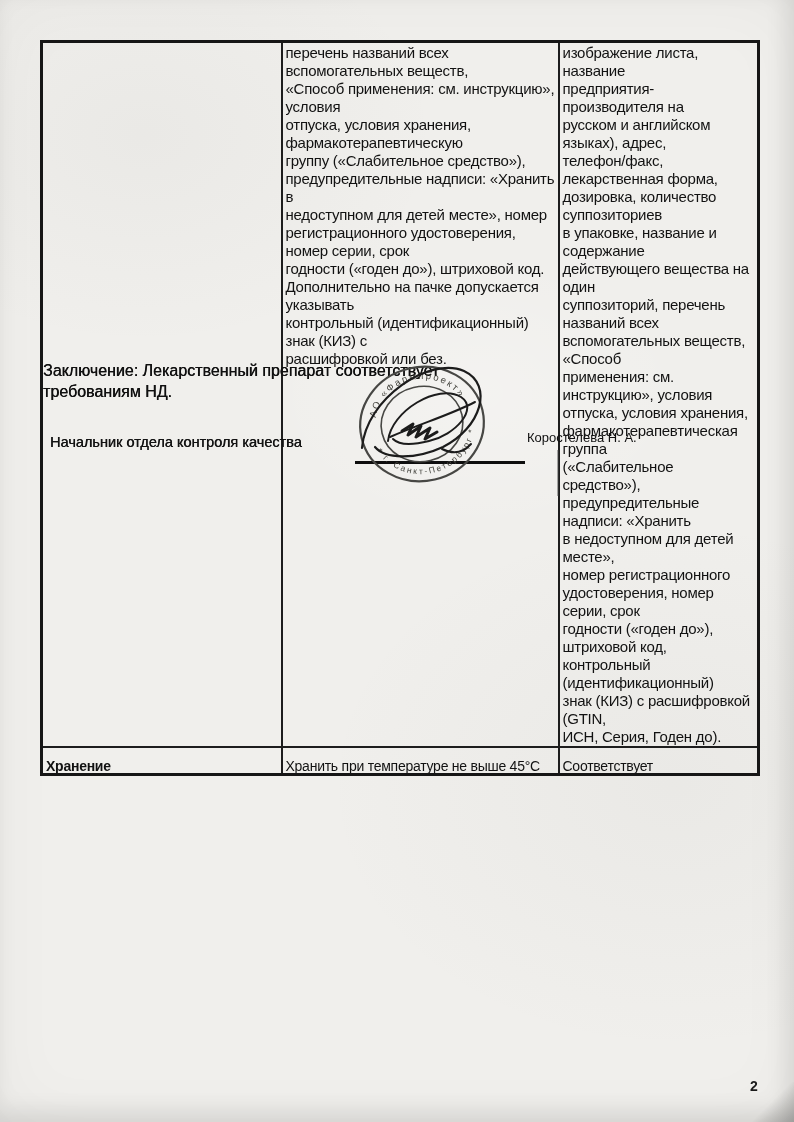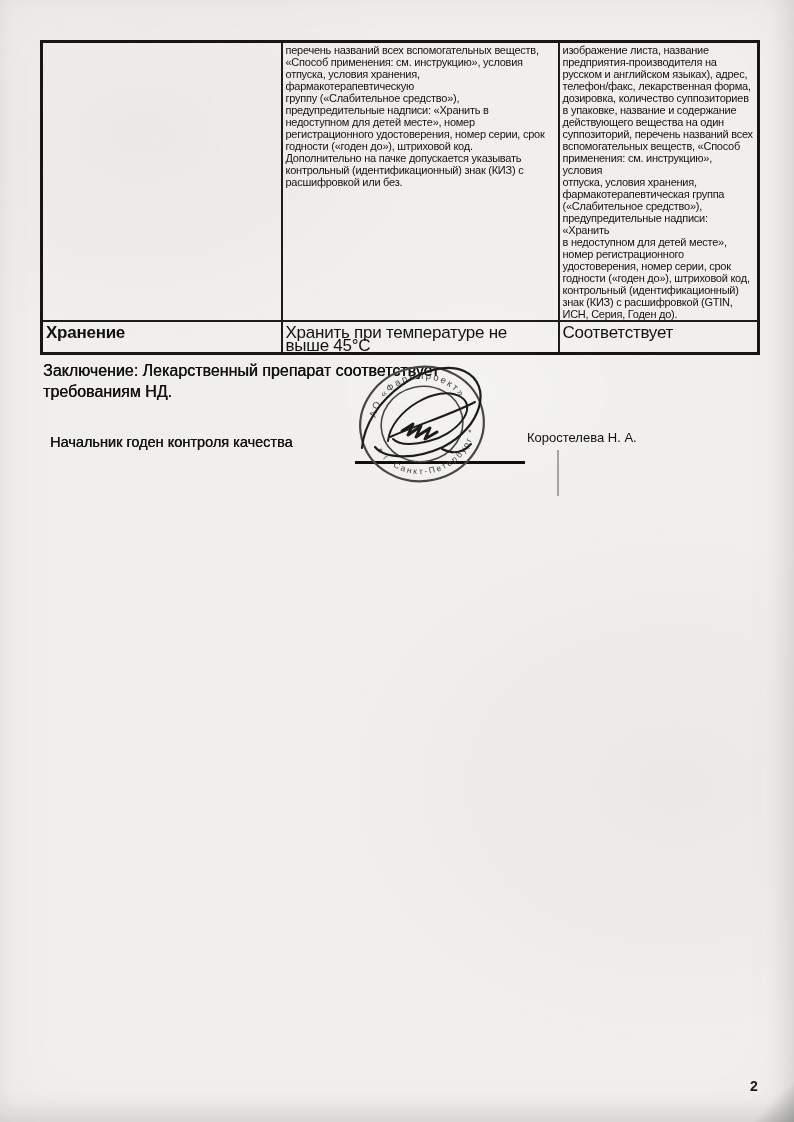--- a/index.html
+++ b/index.html
@@ -18,27 +18,27 @@
       radial-gradient(300px 200px at 60% 35%, rgba(255,255,255,0.25), transparent 70%);
   }
   table.spec{
     position:absolute; left:40px; top:40px; width:717px;
     border-collapse:collapse; table-layout:fixed;
     border:3px solid #161616;
   }
   table.spec td{
     border:2px solid #1d1d1d;
     vertical-align:top; overflow:hidden;
-    font-size:11px; line-height:12px; letter-spacing:-0.25px;
+    font-size:15px; line-height:18px; letter-spacing:-0.25px;
     padding:1px 3px 0 3px;
     white-space:pre-line;
     color:#121212;
   }
   tr.r-big td{ height:276px; }
-  tr.r-small td{ height:13px; font-size:17px; line-height:13px; padding-top:4px; }
+  tr.r-small td{ height:13px; font-size:14px; line-height:13px; padding-top:12px; }
   td.lbl{ font-weight:bold; letter-spacing:-0.2px; }
   .conclusion{
     position:absolute; left:43px; top:360px; width:500px;
     font-size:16px; line-height:21px; white-space:pre-line;
     color:#101010; text-shadow:0.35px 0 0 currentColor;
   }
   .sig-role{
     position:absolute; left:50px; top:434px;
     font-size:14.5px; color:#131313; text-shadow:0.3px 0 0 currentColor;
   }
@@ -119,21 +119,21 @@
         <td class="lbl">Хранение</td>
         <td>Хранить при температуре не выше 45°С</td>
         <td>Соответствует</td>
       </tr>
     </tbody>
   </table>
 
   <div class="conclusion">Заключение: Лекарственный препарат соответствует
 требованиям НД.</div>
 
-  <div class="sig-role">Начальник годен контроля качества</div>
+  <div class="sig-role">Начальник отдела контроля качества</div>
 
   <div class="sig-name">Коростелева Н. А.</div>
 
   <div class="sig-line"></div>
 
   <svg class="stamp-svg" width="180" height="140" viewBox="0 0 180 140">
     <g transform="rotate(-13 80 72)">
       <ellipse class="stamp-ring" cx="80" cy="72" rx="62" ry="57" stroke-width="2.2"></ellipse>
       <ellipse class="stamp-ring" cx="80" cy="72" rx="41" ry="37.5" stroke-width="1.6"></ellipse>
       <path id="arcTop" d="M 33,72 A 47,45 0 0 1 127,72" fill="none"></path>

